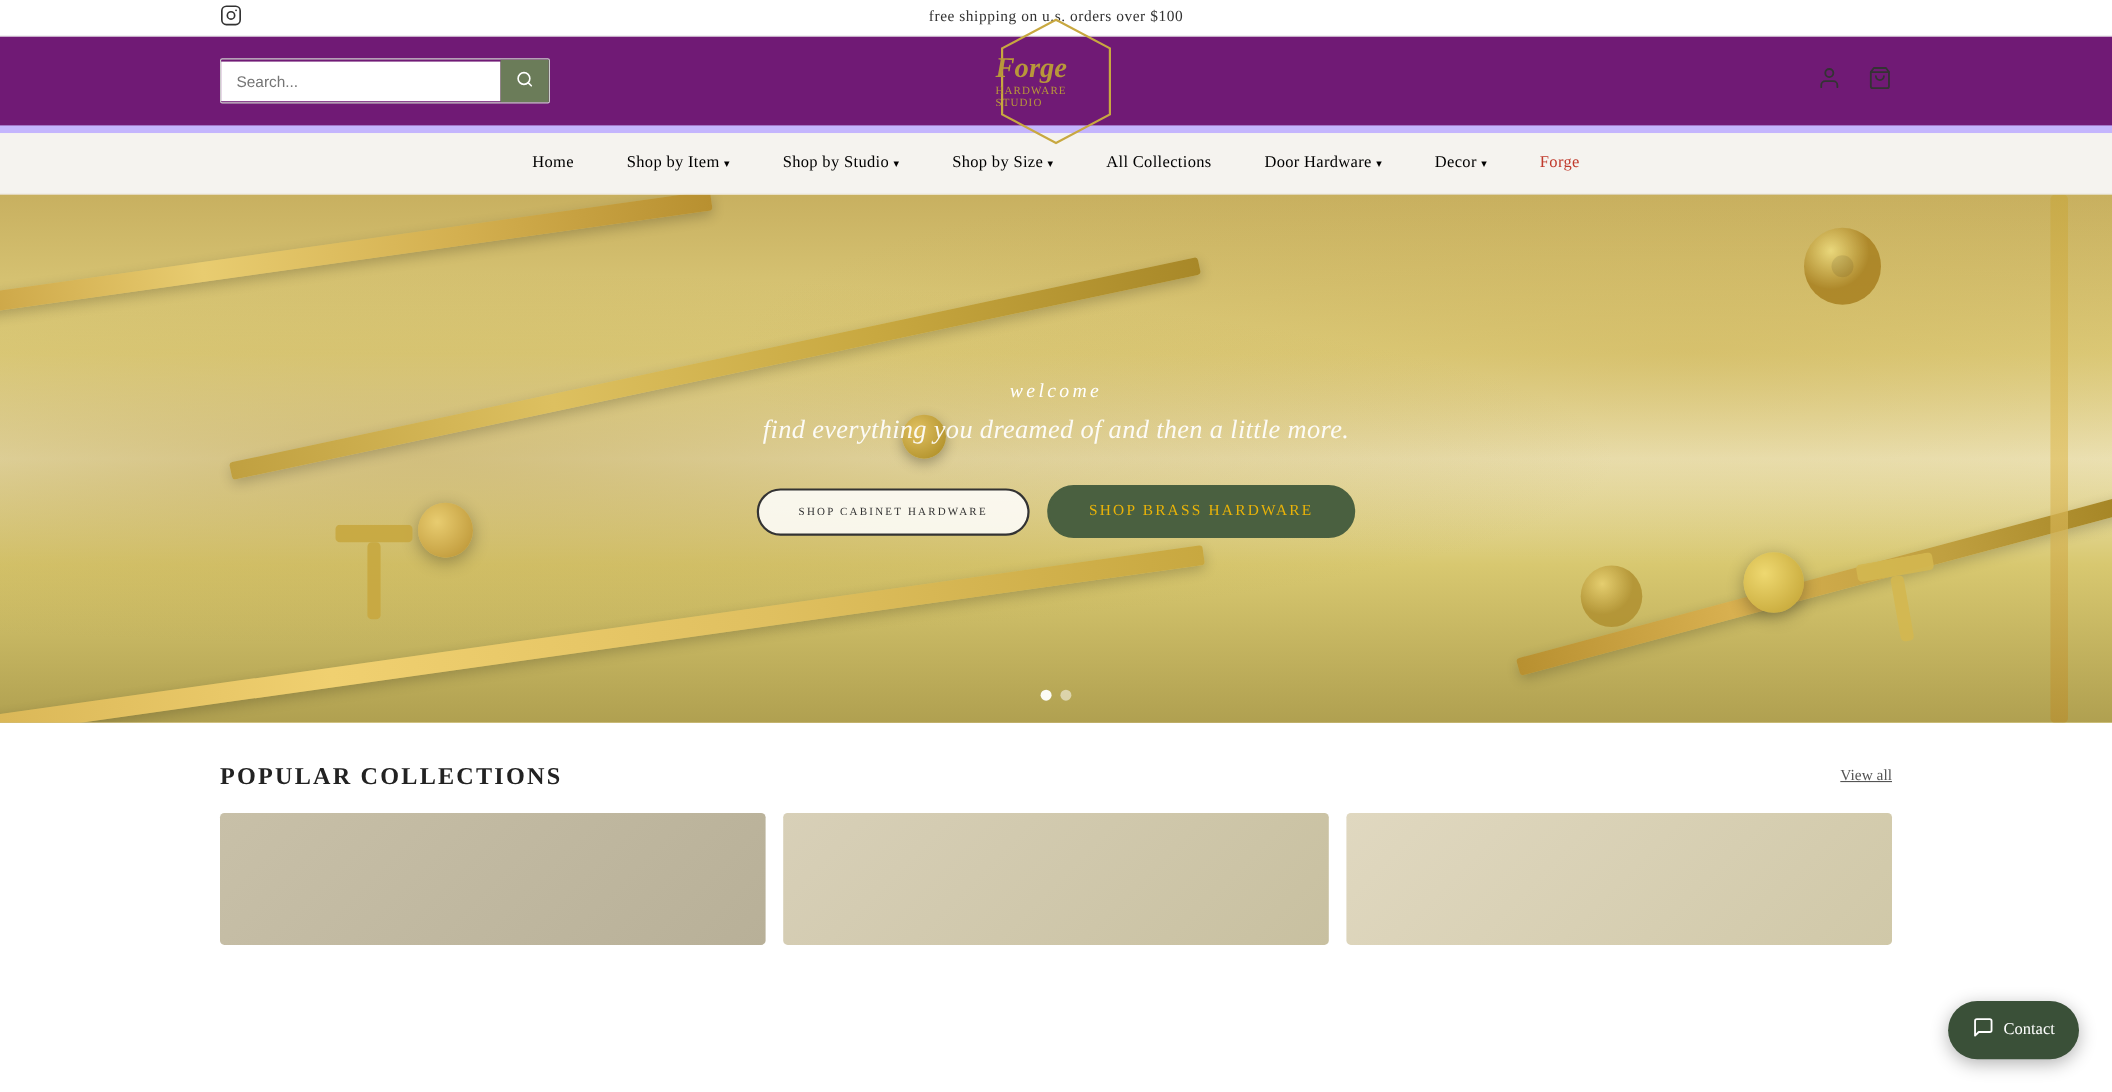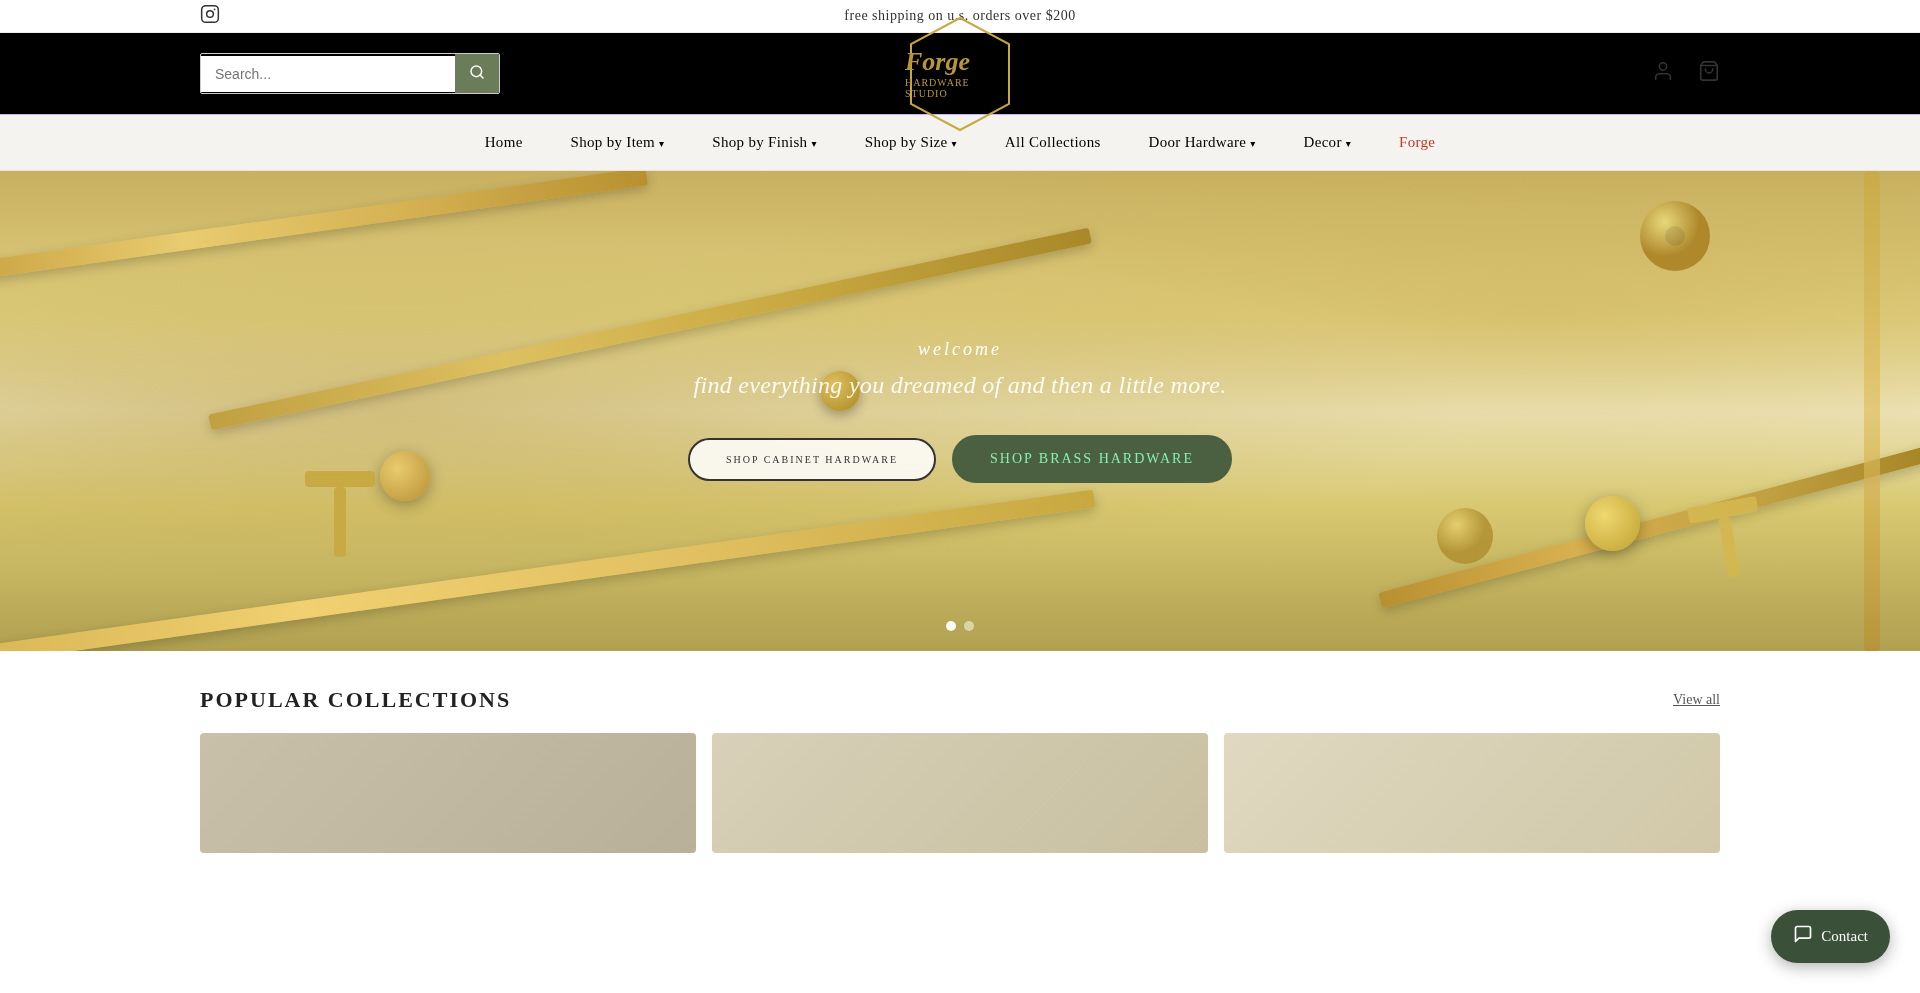--- a/index.html
+++ b/index.html
@@ -27,22 +27,22 @@
       color: #333;
       letter-spacing: 0.5px;
     }
 
     
     .header {
       display: flex;
       align-items: center;
       justify-content: space-between;
       padding: 20px 200px;
-      background: #000000;
-      border-bottom: 1px solid #c4b5fd;
+      background: #701a75;
+      border-bottom: 7px solid #c4b5fd;
     }
     .header-left {
       display: flex;
       align-items: center;
     }
     .search-form {
       display: flex;
       align-items: center;
       border: 1px solid #ccc;
       border-radius: 2px;
@@ -304,21 +304,21 @@
       letter-spacing: 2px;
       text-transform: uppercase;
       cursor: pointer;
       font-family: 'Georgia', serif;
     }
     .btn-brass {
       padding: 14px 36px;
       border: 2px solid #4a6040;
       border-radius: 30px;
       background: #4a6040;
-      color: #86efac;
+      color: #eab308;
       font-size: 14px;
       letter-spacing: 2px;
       text-transform: uppercase;
       cursor: pointer;
       font-family: 'Georgia', serif;
     }
 
     
     .carousel-dots {
       position: absolute;
@@ -411,21 +411,21 @@
 <body>
 
 <div class="announcement-bar">
   <span class="instagram-icon">
     <svg width="20" height="20" viewBox="0 0 24 24" fill="none" stroke="#333" stroke-width="1.8" stroke-linecap="round" stroke-linejoin="round">
       <rect x="2" y="2" width="20" height="20" rx="5" ry="5"></rect>
       <circle cx="12" cy="12" r="4"></circle>
       <circle cx="17.5" cy="6.5" r="1" fill="#333" stroke="none"></circle>
     </svg>
   </span>
-  <span class="announce-text">free shipping on u.s. orders over $200</span>
+  <span class="announce-text">free shipping on u.s. orders over $100</span>
 </div>
 
 <header class="header">
   <div class="header-left">
     <form class="search-form">
       <input class="search-input" type="text" placeholder="Search..." style="">
       <button class="search-btn" type="submit">
         <svg width="16" height="16" viewBox="0 0 24 24" fill="none" stroke="#fff" stroke-width="2.2" stroke-linecap="round" stroke-linejoin="round">
           <circle cx="11" cy="11" r="8"></circle>
           <line x1="21" y1="21" x2="16.65" y2="16.65"></line>
@@ -465,21 +465,21 @@
 
 <nav class="navbar">
   <a class="nav-item">
     <span>Home</span>
   </a>
   <a class="nav-item">
     <span>Shop by Item</span>
     <span class="chevron">▾</span>
   </a>
   <a class="nav-item">
-    <span>Shop by Finish</span>
+    <span>Shop by Studio</span>
     <span class="chevron">▾</span>
   </a>
   <a class="nav-item">
     <span>Shop by Size</span>
     <span class="chevron">▾</span>
   </a>
   <a class="nav-item">
     <span>All Collections</span>
   </a>
   <a class="nav-item">

